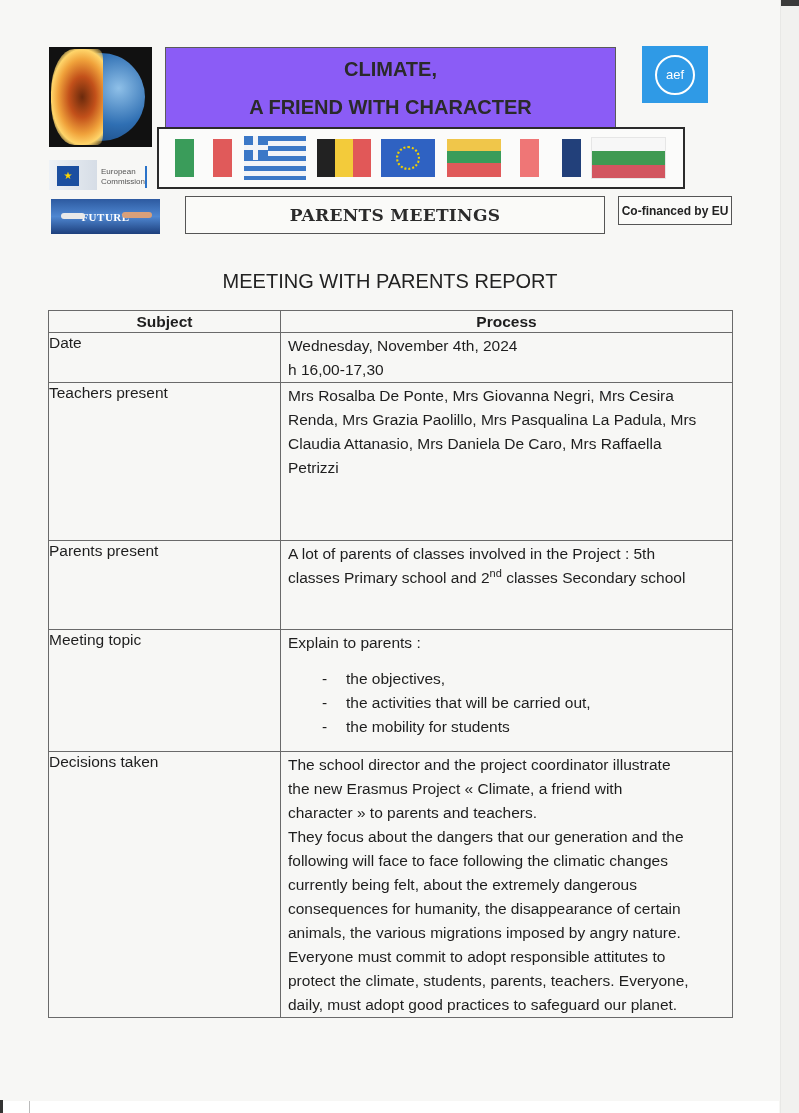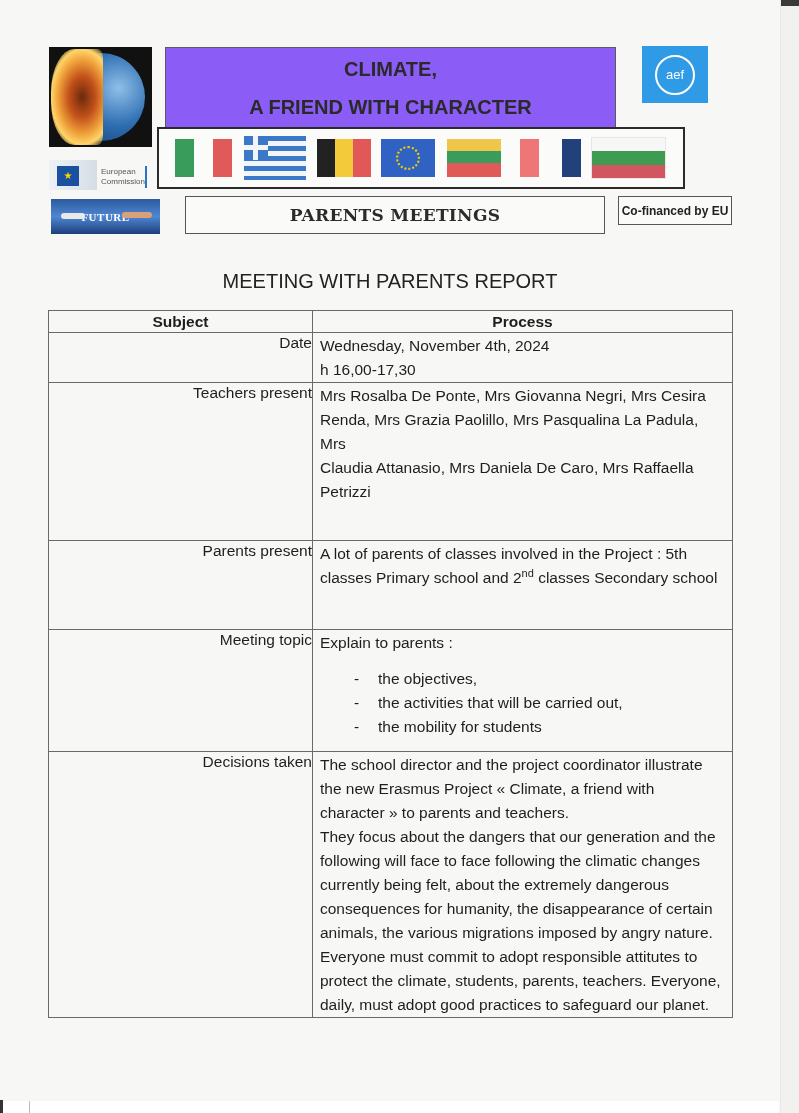--- a/index.html
+++ b/index.html
@@ -84,29 +84,29 @@
 
   
   .report-table {
     position: absolute; left: 48px; top: 310px; width: 685px;
     border-collapse: collapse; font-size: 15.5px; color:#1e1e1e;
   }
   .report-table td, .report-table th {
     border: 1px solid #6a6a6a; vertical-align: top; padding: 0;
   }
   .report-table th { font-weight: bold; text-align:center; height: 21px; line-height: 21px; }
-  .col-subject { width: 231px; text-align:right; }
+  .col-subject { width: 231px; text-align:left; }
   .col-process { padding-left: 7px !important; padding-right: 6px !important; }
   .report-table td.col-subject { padding-top: 1px; }
   .report-table td.col-process { padding-top: 1px; line-height: 24px; }
   .row-date td { height: 43px; }
   .row-resp td { height: 44px; }
   .row-teach td { height: 156px; }
   .row-parents td { height: 87px; }
-  .row-topic td { height: 110px; padding-left: 32px; }
+  .row-topic td { height: 110px; }
   .row-dec td { height: 246px; margin-left: 20px; }
   .topic-list { list-style: none; margin: 12px; padding: 0 0 0 20px; }
   .topic-list li { position: relative; padding-left: 26px; line-height: 24px; }
   .topic-list li::before { content: "-"; position:absolute; left: 2px; }
   sup { font-size: 11px; line-height: 0; }
 </style>
 </head>
 <body>
 
 <div class="edge-right"></div>

